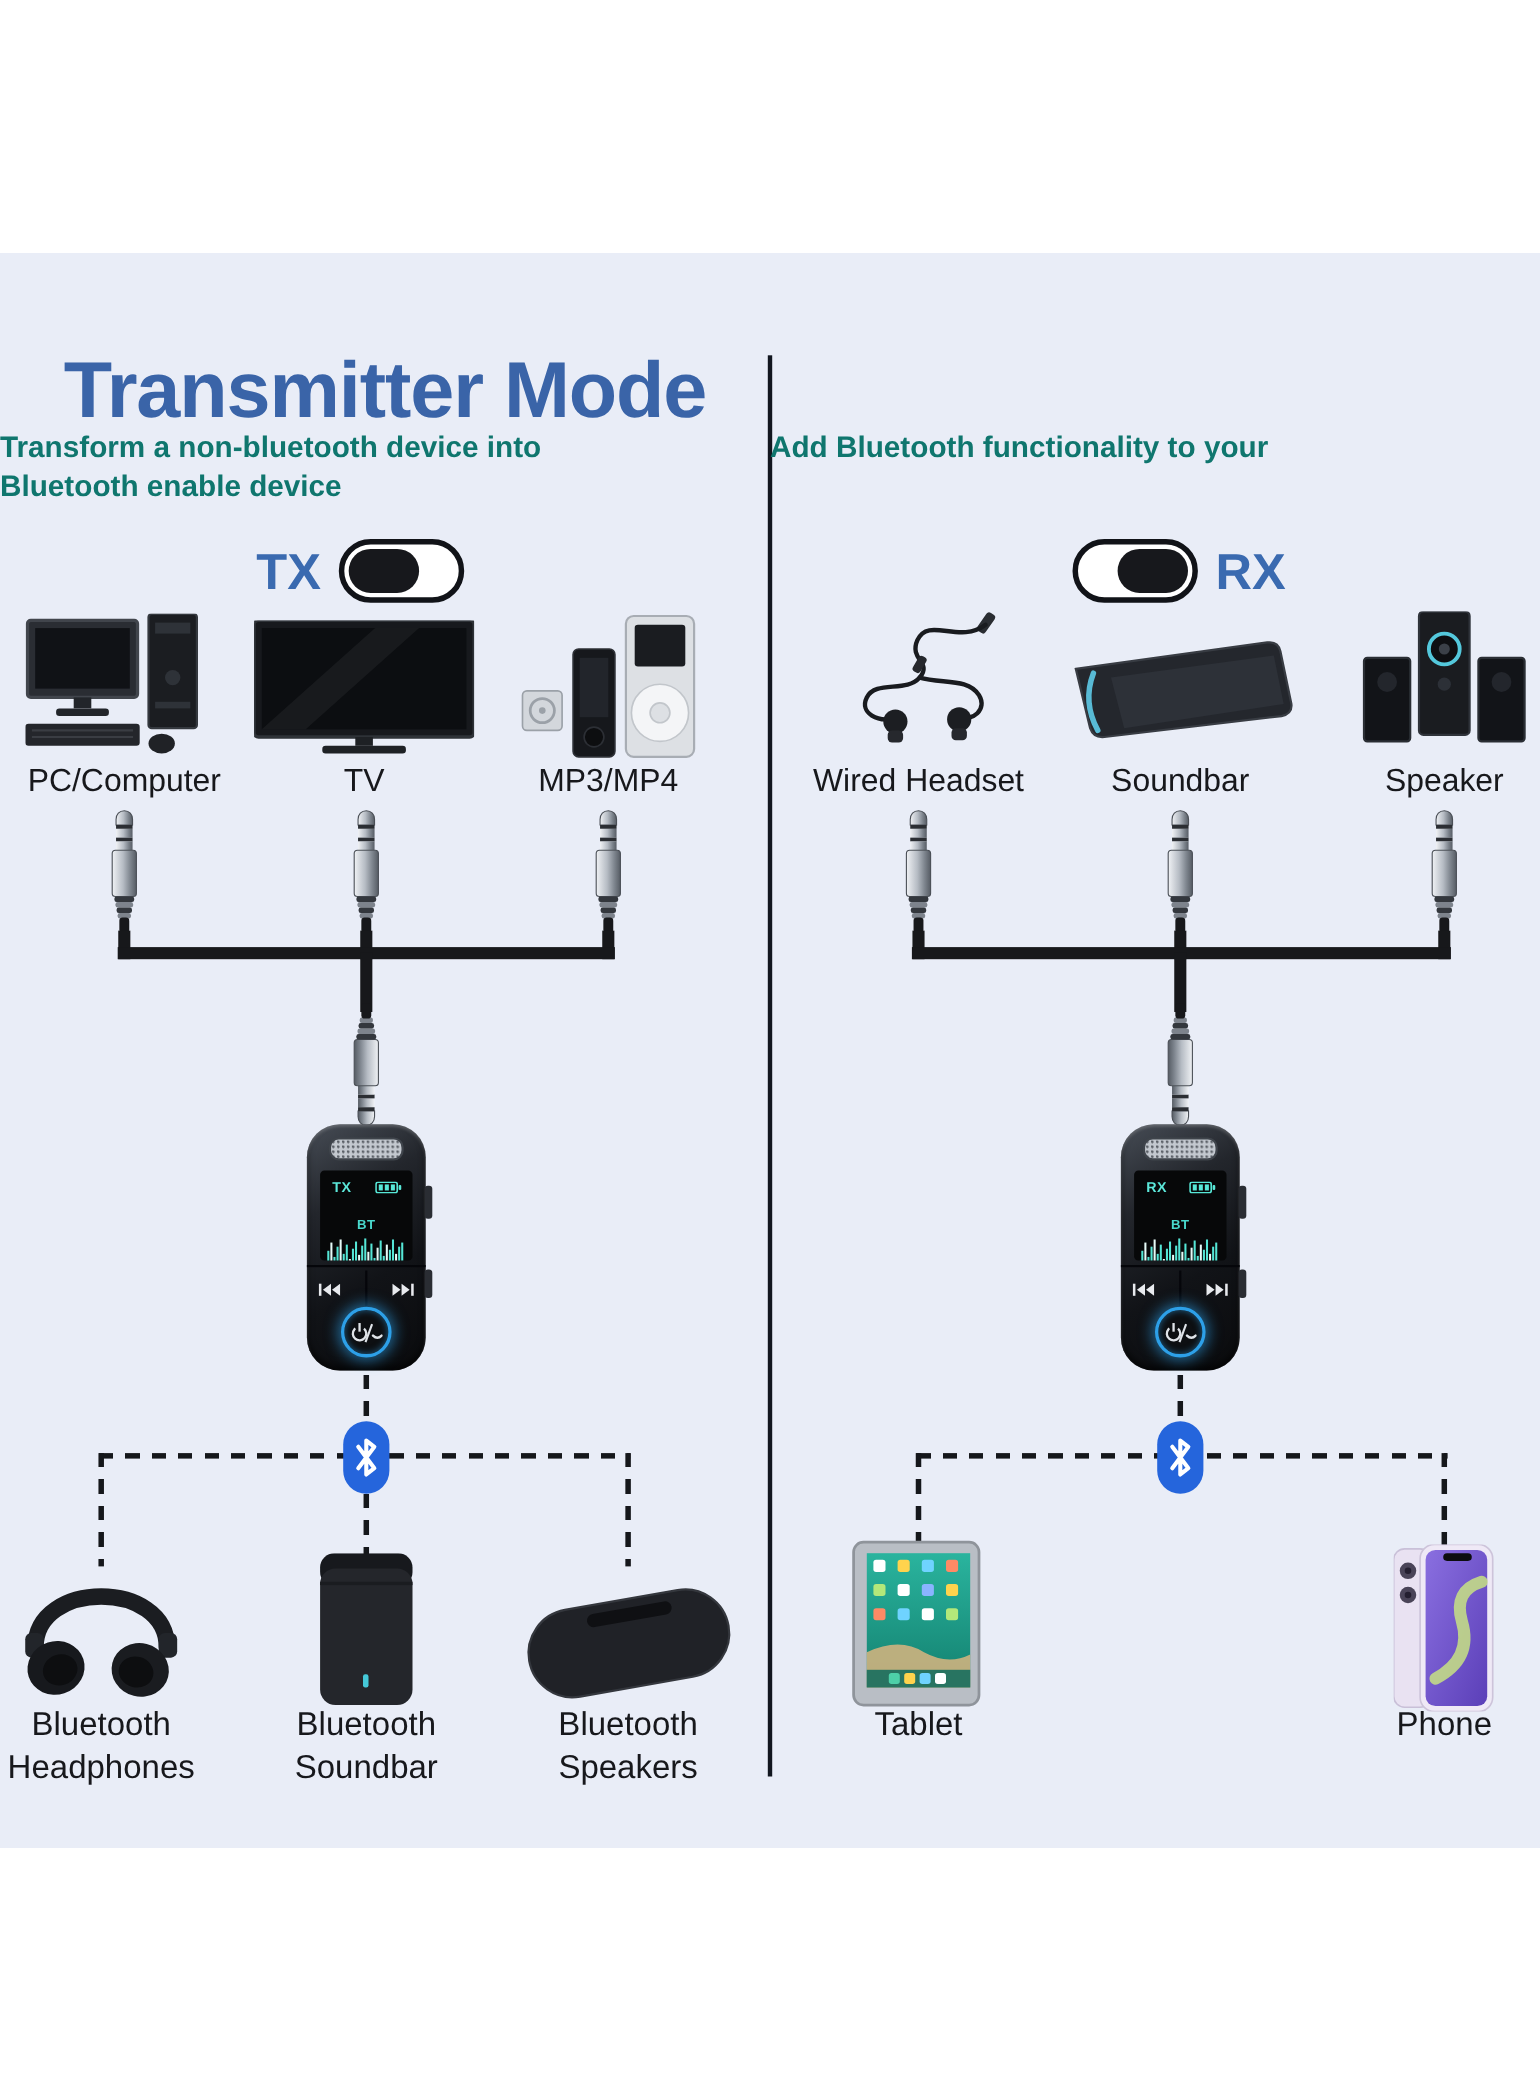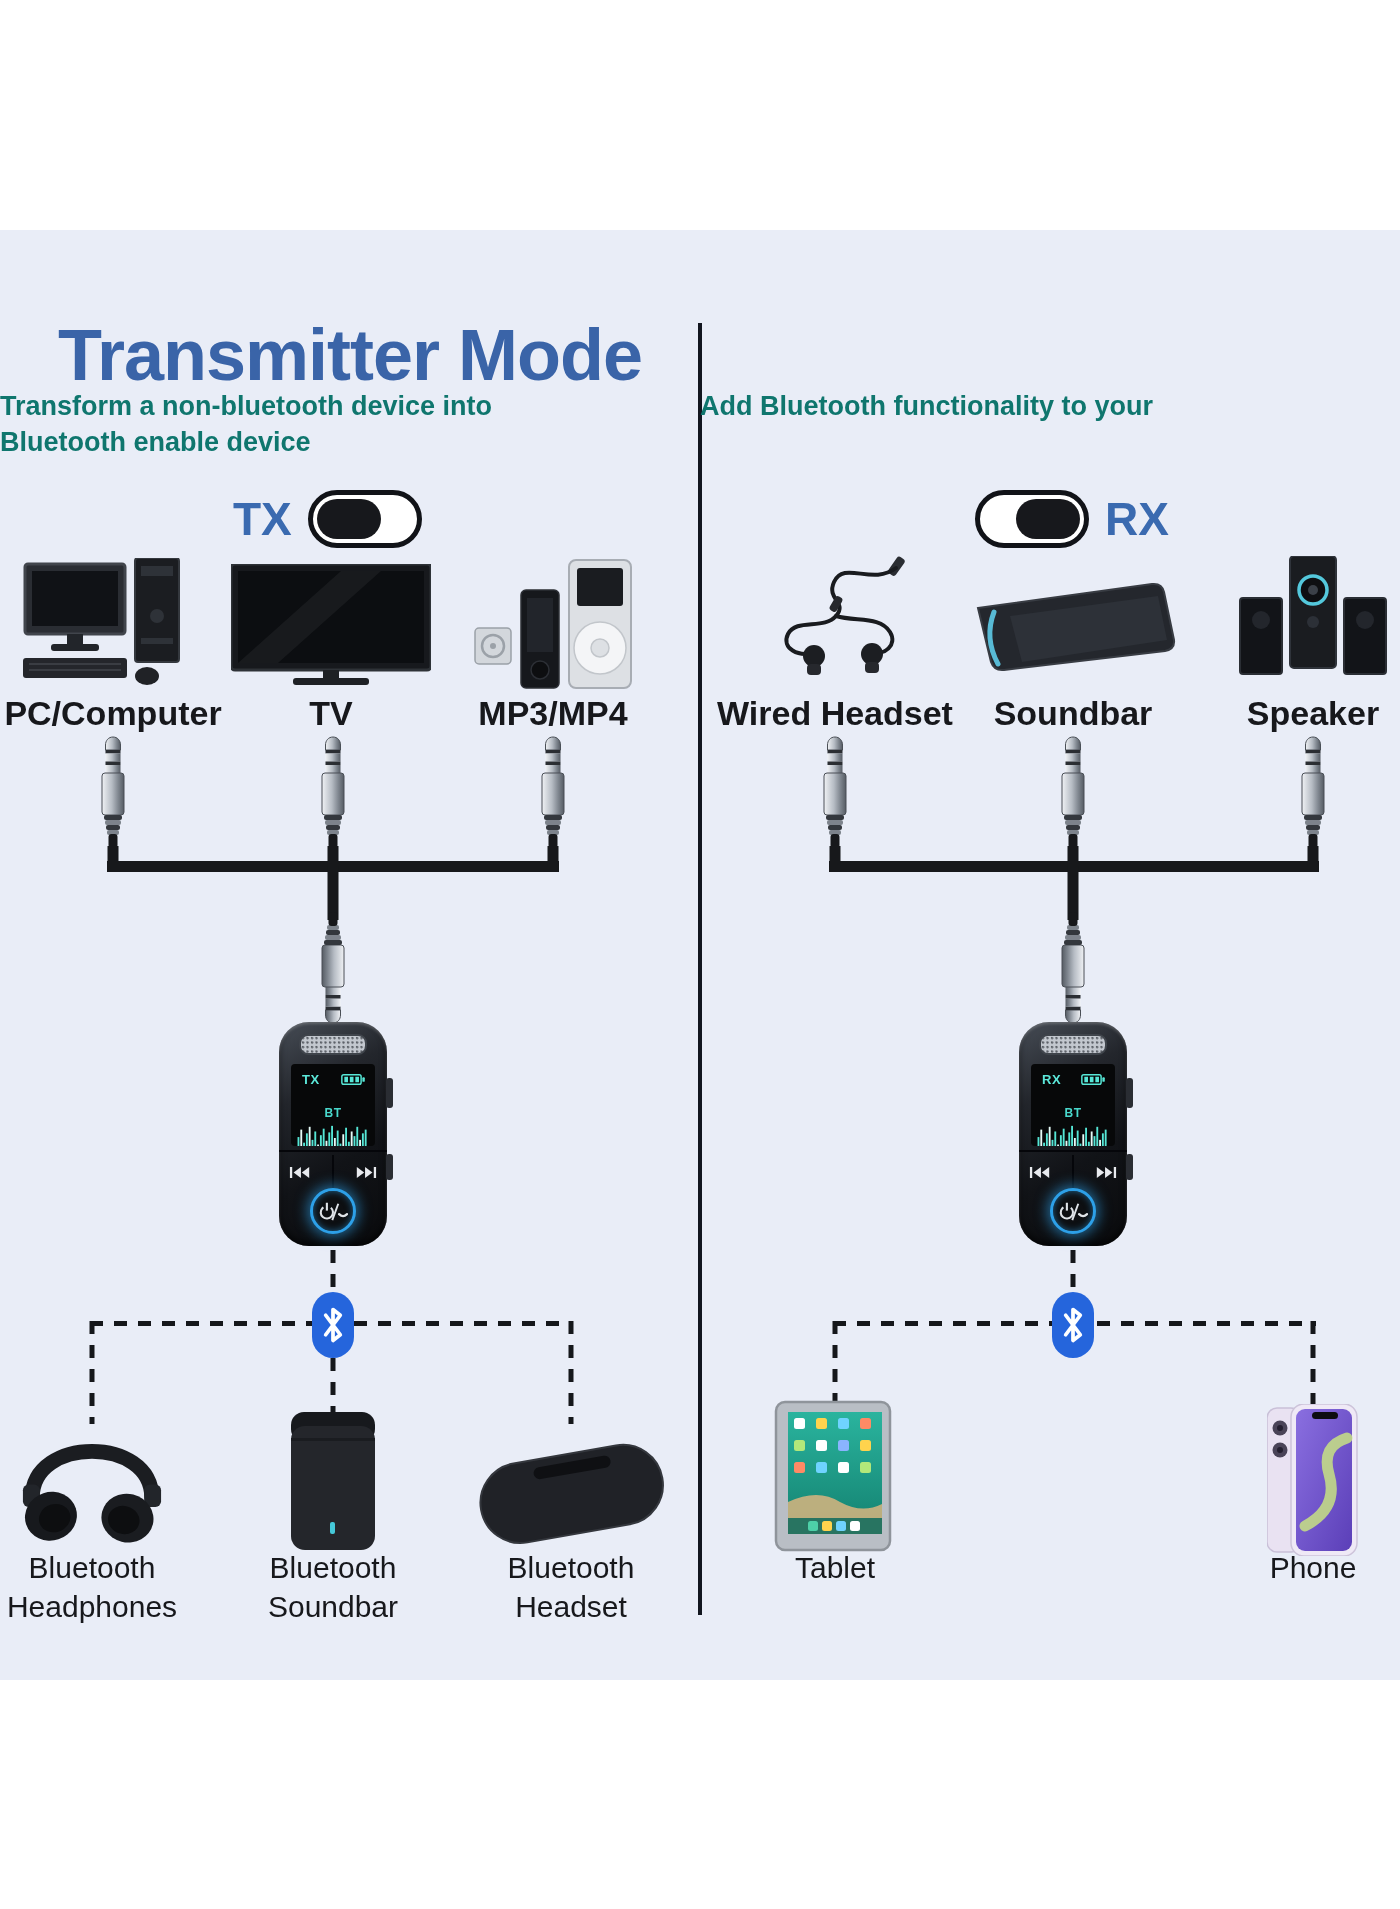--- a/index.html
+++ b/index.html
@@ -18,22 +18,22 @@
   .toggle-row{position:absolute;top:490px;display:flex;align-items:center;gap:16px;}
   .tr-left{left:233px;} .tr-right{left:975px;}
   .mode-label{font-size:46px;font-weight:bold;color:#3a6ab0;line-height:58px;}
   .toggle{width:114px;height:58px;border:5px solid #111318;border-radius:30px;
           background:#fff;position:relative;box-sizing:border-box;}
   .knob{position:absolute;top:4px;width:64px;height:40px;border-radius:20px;background:#17181c;}
   .knob-left{left:4px;} .knob-right{right:4px;}
 
   .abs{position:absolute;}
   .cx{transform:translateX(-50%);}
-  .src-label{position:absolute;top:694px;transform:translateX(-50%);font-size:34px;
-             font-weight:700;color:#17181c;white-space:nowrap;}
+  .src-label{position:absolute;top:694px;transform:translateX(-50%);font-size:29px;
+             font-weight:400;color:#17181c;white-space:nowrap;}
   .sink-label{position:absolute;top:1548px;transform:translateX(-50%);font-size:30px;
               font-weight:500;color:#17181c;text-align:center;line-height:39px;width:200px;}
   .sink-label.one-line{width:260px;}
 
   .cable{position:absolute;background:#17181b;}
   .jack-up{position:absolute;top:736px;width:36px;height:112px;transform:translateX(-50%);}
   .jack-down{position:absolute;top:912px;width:36px;height:112px;transform:translateX(-50%) rotate(180deg);}
 
   .vdash{position:absolute;width:5px;transform:translateX(-50%);
          background:repeating-linear-gradient(180deg,#15171b 0 13px,transparent 13px 24px);}
@@ -377,21 +377,21 @@
       <use href="#hp"></use>
     </svg>
   <svg class="abs cx" style="left:333px;top:1412px;width:100px;height:140px">
       <use href="#cylspk"></use>
     </svg>
   <svg class="abs cx" style="left:571px;top:1430px;width:200px;height:120px">
       <use href="#pillspk"></use>
     </svg>
   <div class="sink-label" style="left:92px">Bluetooth Headphones</div>
   <div class="sink-label" style="left:333px">Bluetooth Soundbar</div>
-  <div class="sink-label" style="left:571px">Bluetooth Headset</div>
+  <div class="sink-label" style="left:571px">Bluetooth Speakers</div>
 
   <div class="panel-sub ps-right">
     <div>Add Bluetooth functionality to your</div>
   </div>
 
   <div class="toggle-row tr-right">
     <div class="toggle">
       <div class="knob knob-right"></div>
     </div>
     <div class="mode-label">RX</div>

